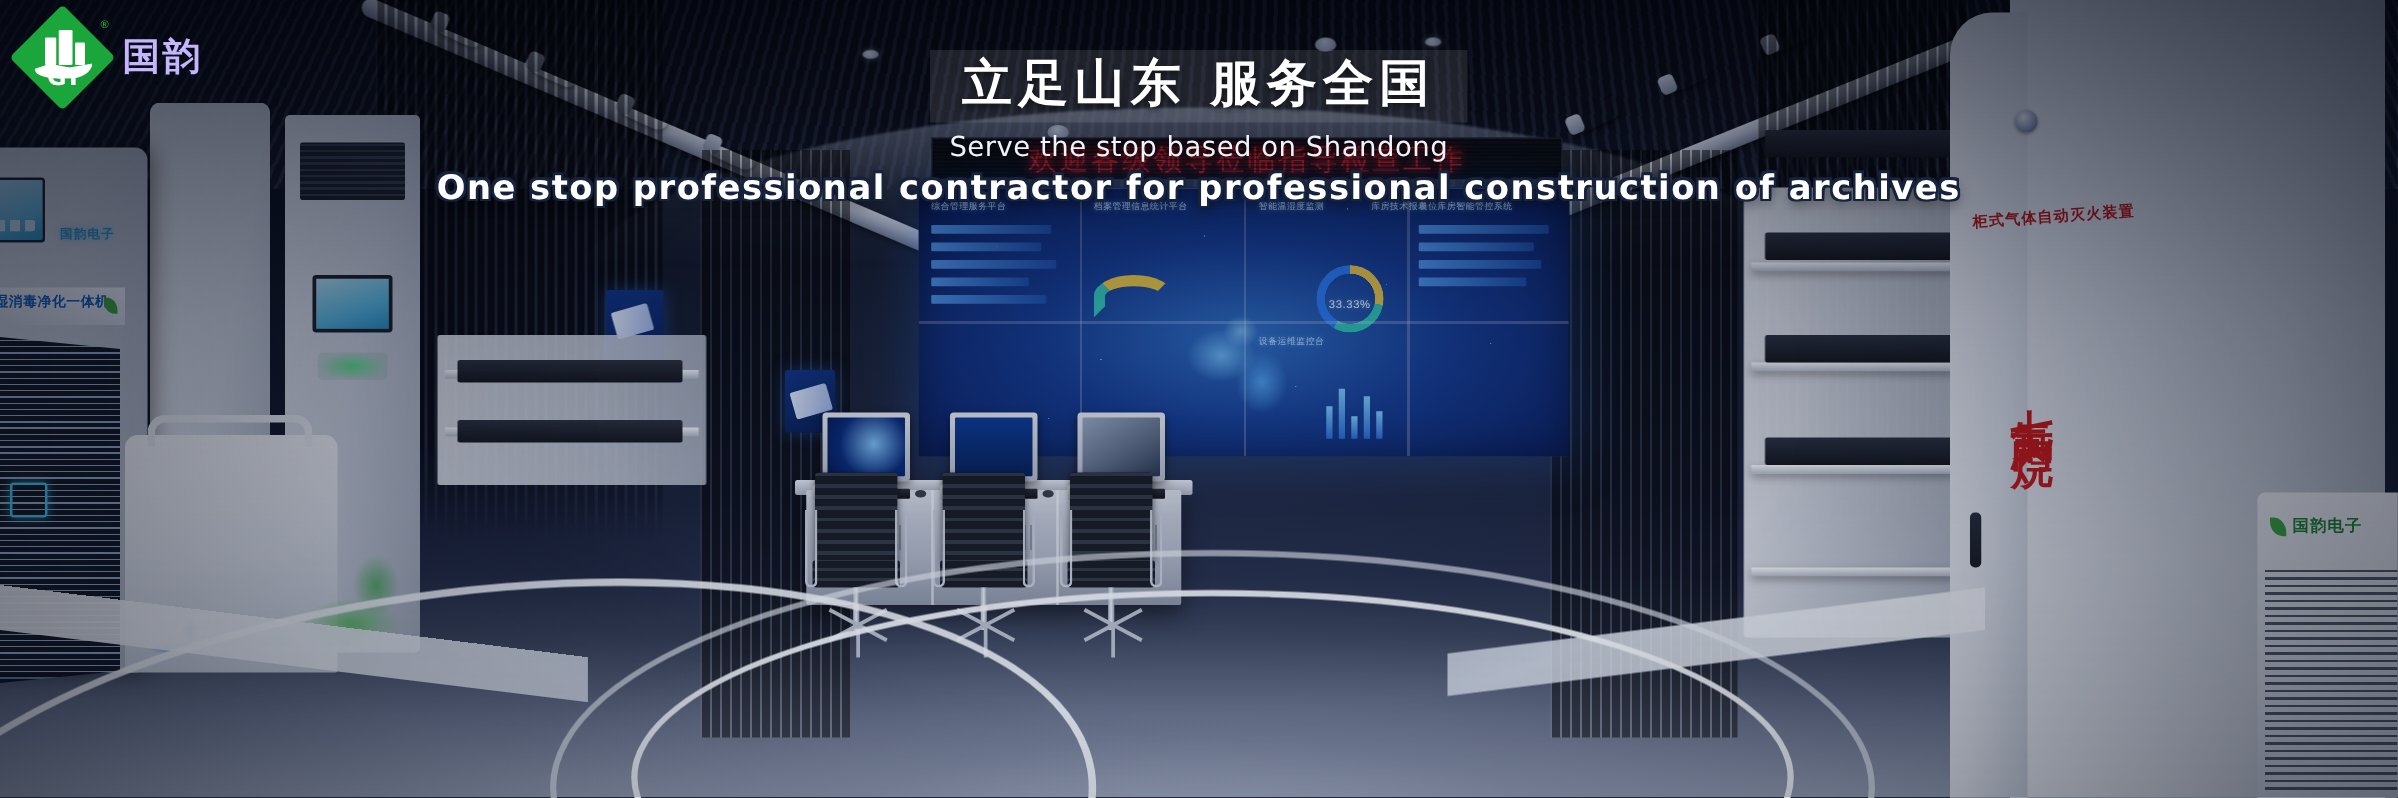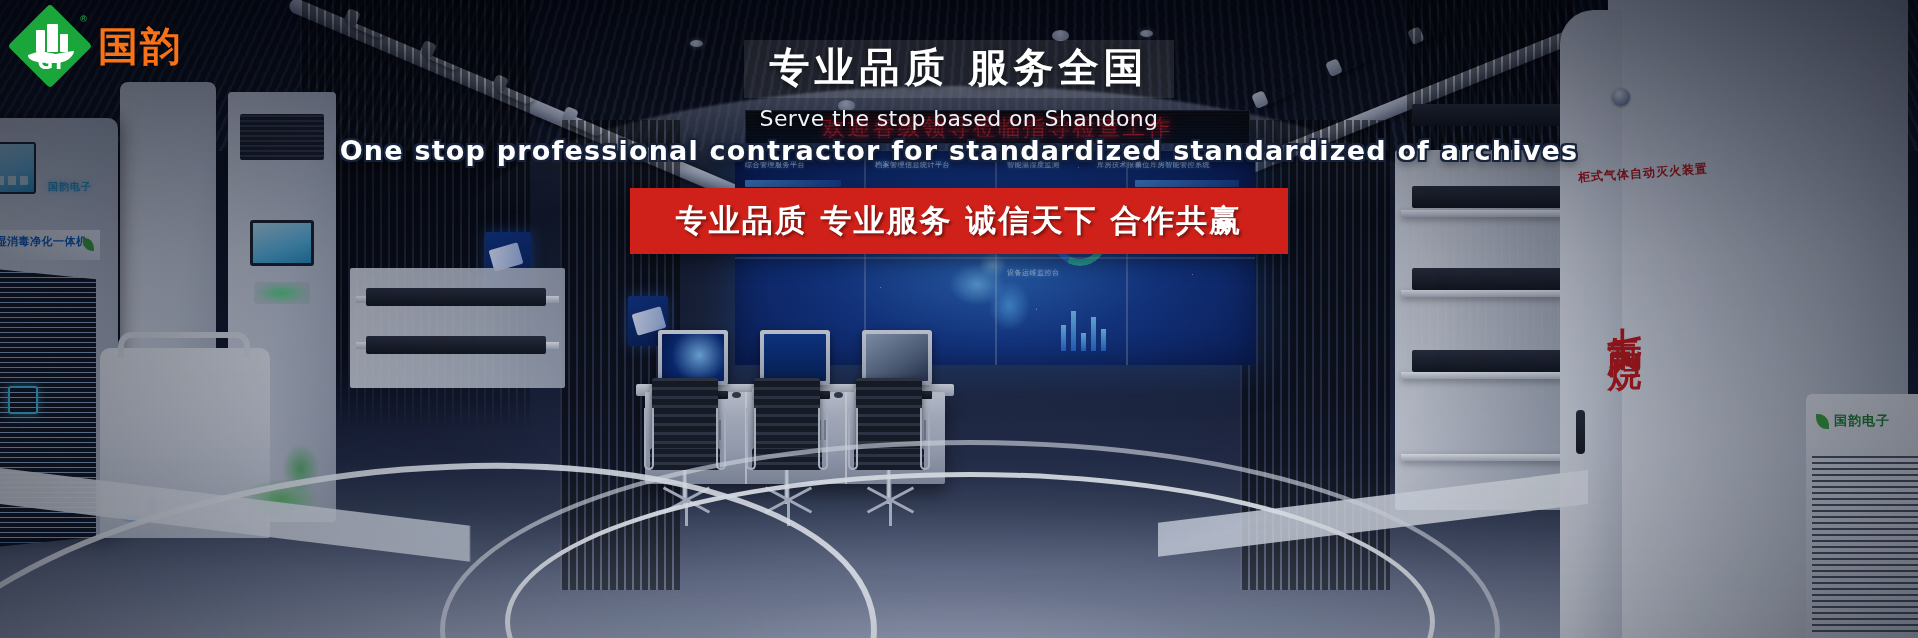--- a/index.html
+++ b/index.html
@@ -460,21 +460,21 @@
   .logo-gy{
     position:absolute; left:17px; top:41px; width:40px; text-align:center;
     font-size:19px; font-weight:800; color:#fff; letter-spacing:-1px;
     font-family:"DejaVu Sans","Liberation Sans",sans-serif;
   }
   .logo-r{
     position:absolute; right:-1px; top:4px; font-size:9px; color:#1aa63b; font-weight:700;
   }
   .logo-word{
     font-family:"DejaVu Sans","Liberation Sans",sans-serif;
-    font-size:40px; font-weight:800; color:#f97316; letter-spacing:2px; line-height:1;
+    font-size:30px; font-weight:800; color:#c4b5fd; letter-spacing:2px; line-height:1;
   }
 
   
   .copy{ position:absolute; left:0; top:0; width:100%; z-index:30; text-align:center; }
 
   .tagline-box{
     display:inline-block; margin-top:40px; padding:4px 26px 8px;
     background:rgba(255,255,255,.10);
   }
   .tagline{
@@ -753,22 +753,19 @@
         <div class="logo-wave"></div>
         <div class="logo-gy">GY</div>
       </div>
       <div class="logo-r">®</div>
     </div>
     <div class="logo-word">国韵</div>
   </div>
 
   <div class="copy">
     <div class="tagline-box">
-      <div class="tagline">专业品质 服务全国</div>
+      <div class="tagline">立足山东 服务全国</div>
     </div>
     <div class="tagline-en">Serve the stop based on Shandong</div>
-    <div class="headline-en">One stop professional contractor for standardized standardized of archives</div>
-    <div class="slogan-bar" style="background: rgb(207, 33, 25);">
-      <span class="slogan">专业品质  专业服务  诚信天下  合作共赢</span>
-    </div>
+    <div class="headline-en">One stop professional contractor for professional construction of archives</div>
   </div>
 
 </div>
 
 </body></html>

